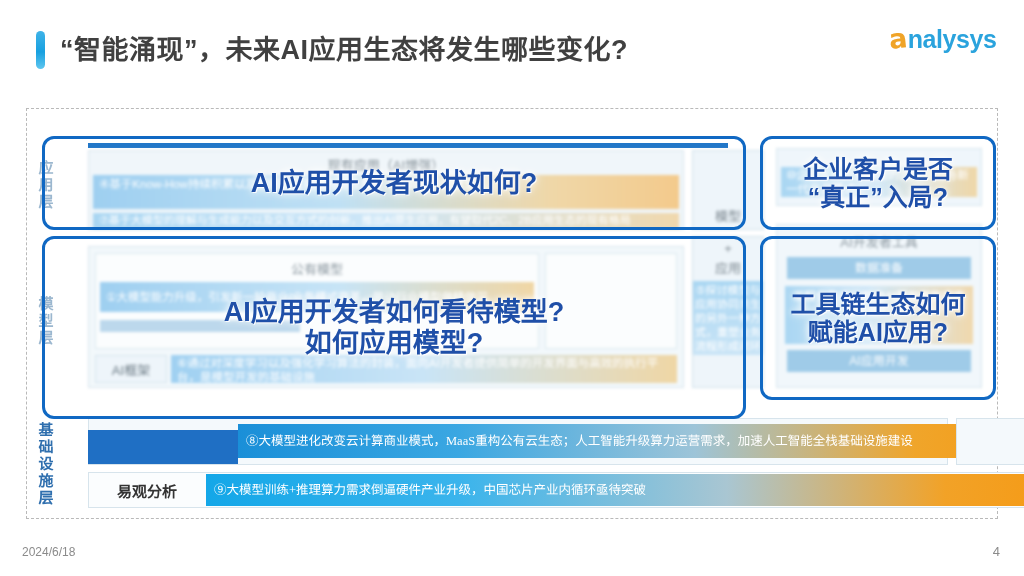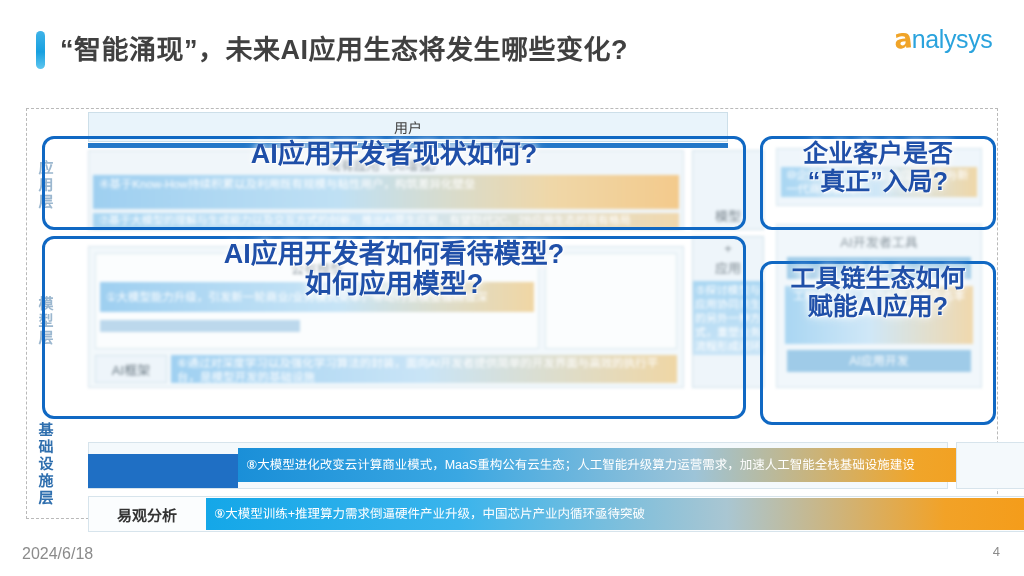--- a/index.html
+++ b/index.html
@@ -20,21 +20,21 @@
     position:absolute;left:60px;top:28px;
     font-size:27px;font-weight:bold;color:#404040;letter-spacing:.5px;
     white-space:nowrap;
   }
   .logo{position:absolute;right:18px;top:26px;width:126px;text-align:center;}
   .logo-row{display:flex;align-items:center;justify-content:center;line-height:1;}
   .logo-a{
     font-size:27px;font-weight:bold;color:#f0a428;
     font-family:"DejaVu Sans",sans-serif;transform:translateY(-1px) rotate(-6deg);
   }
-  .logo-word{font-size:25px;font-weight:normal;color:#2aa3dd;letter-spacing:-.4px;}
+  .logo-word{font-size:25px;font-weight:bold;color:#2aa3dd;letter-spacing:-.4px;}
   .logo-cn{margin-top:3px;font-size:18px;font-weight:bold;color:#2aa3dd;letter-spacing:2px;}
 
   
   .frame{
     position:absolute;left:26px;top:108px;width:972px;height:411px;
     border:1px dashed #b9b9b9;box-sizing:border-box;background:#fff;
   }
 
   
   .layer-label{
@@ -167,21 +167,21 @@
     background:linear-gradient(90deg,#a9d6f2 0%,#cfe7f7 45%,#f0d8ad 100%);
     padding:3px 4px;box-sizing:border-box;
   }
   .tool-chip2{
     margin:6px 10px 0;height:22px;line-height:22px;
     background:#9fcbe8;color:#fff;font-size:12px;
   }
 
   
   .infra-outer{
-    position:absolute;left:60px;top:436px;width:930px;height:104px;
+    position:absolute;left:60px;top:412px;width:930px;height:104px;font-family:Liberation Serif, serif;
   }
   .infra-row1{
     position:absolute;left:28px;top:6px;width:860px;height:47px;
     background:#f4f9fc;border:1px solid #d7e4ec;box-sizing:border-box;
   }
   .infra-row1-accent{
     position:absolute;left:28px;top:18px;width:150px;height:34px;background:#1f6fc4;
   }
   .infra-band1{
     position:absolute;left:178px;top:12px;width:788px;height:34px;
@@ -206,32 +206,32 @@
     position:absolute;left:146px;top:62px;width:840px;height:32px;
     background:linear-gradient(90deg,#14a7e8 0%,#3ab4ec 30%,#a9c6d2 62%,#f2a227 88%,#f59b17 100%);
     color:#fff;font-size:12.5px;line-height:32px;padding:0 8px;box-sizing:border-box;
     white-space:nowrap;overflow:hidden;
   }
 
   
   .callout{
     position:absolute;border:3px solid #1068c3;border-radius:12px;
     box-sizing:border-box;
-    display:flex;justify-content:center;text-align:center;
+    display:flex;align-items:center;justify-content:center;text-align:center;
     color:#1f4fa8;font-weight:bold;line-height:1.12;
     text-shadow:0 0 6px rgba(255,255,255,.95),0 0 12px rgba(255,255,255,.85),
                 1px 1px 0 rgba(255,255,255,.9);
   }
   #callout-app{left:42px;top:136px;width:704px;height:94px;font-size:27px;}
   #callout-model{left:42px;top:236px;width:704px;height:183px;font-size:27px;}
   #callout-enterprise{left:760px;top:136px;width:236px;height:94px;font-size:25px;}
-  #callout-tool{left:760px;top:236px;width:236px;height:164px;font-size:25px;margin-top:25px;}
-
-  
-  .footer-date{position:absolute;left:22px;top:545px;font-size:16px;color:#8b8b8b;}
+  #callout-tool{left:760px;top:236px;width:236px;height:164px;font-size:25px;}
+
+  
+  .footer-date{position:absolute;left:22px;top:545px;font-size:12px;color:#8b8b8b;}
   .footer-center{position:absolute;left:0;width:1024px;top:545px;text-align:center;
     font-size:12px;color:#8b8b8b;}
   .footer-page{position:absolute;right:24px;top:544px;font-size:13px;color:#8b8b8b;}
 </style>
 </head>
 <body>
 
 <div class="slide">
 
   <div class="header">
@@ -246,21 +246,20 @@
   </div>
 
   <div class="frame"></div>
 
   <div class="layer-label" id="lbl-app">应用层</div>
   <div class="layer-label" id="lbl-model">模型层</div>
   <div class="layer-label dark" id="lbl-infra">基础设施层</div>
 
   <div class="bg-layer">
 
-    <div class="user-bar">用户</div>
     <div class="user-bar-underline"></div>
 
     <div class="app-bg blur">
       <div class="app-bg-title">现有应用（AI增强）</div>
       <div class="app-bg-band">④基于Know-How持续积累以及利用既有规模与粘性用户，构筑差异化壁垒</div>
       <div class="app-bg-band2">⑦基于大模型的理解与生成能力以及交互方式的创新，推出AI原生应用，有望取代2C、2B应用生态的现有格局</div>
     </div>
     <div class="app-right-box blur">模型</div>
 
     <div class="model-bg blur">

